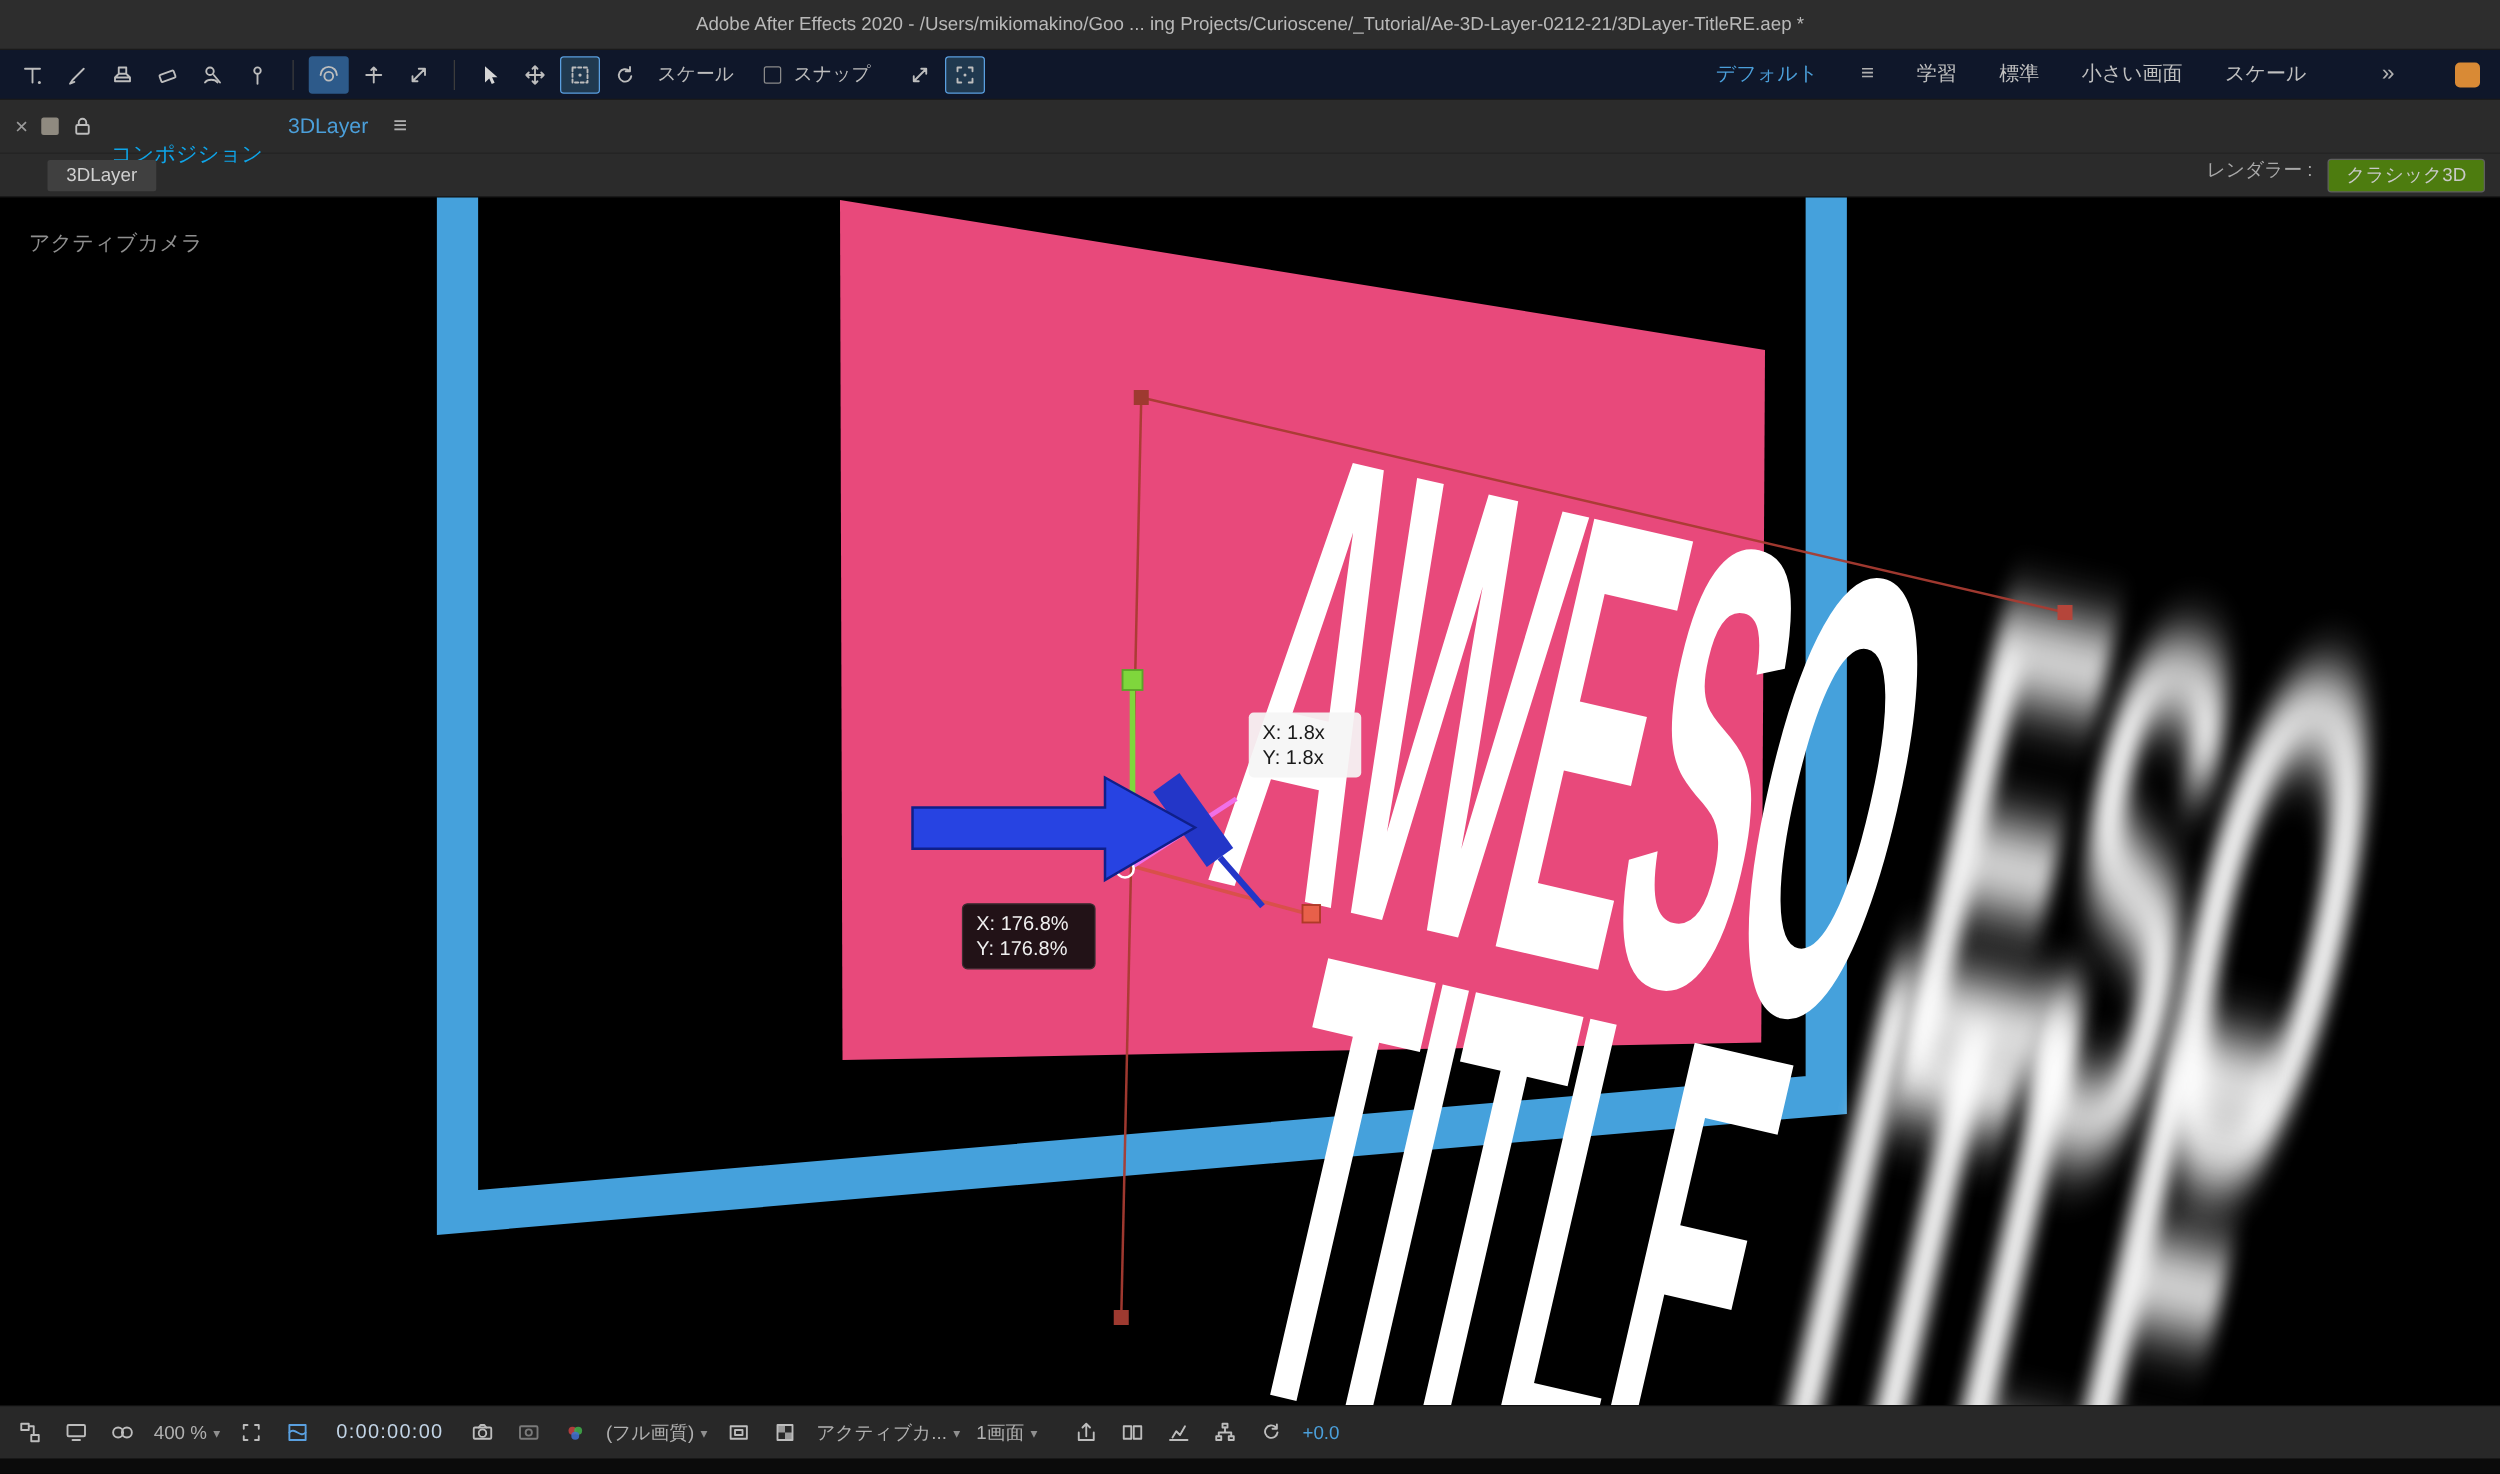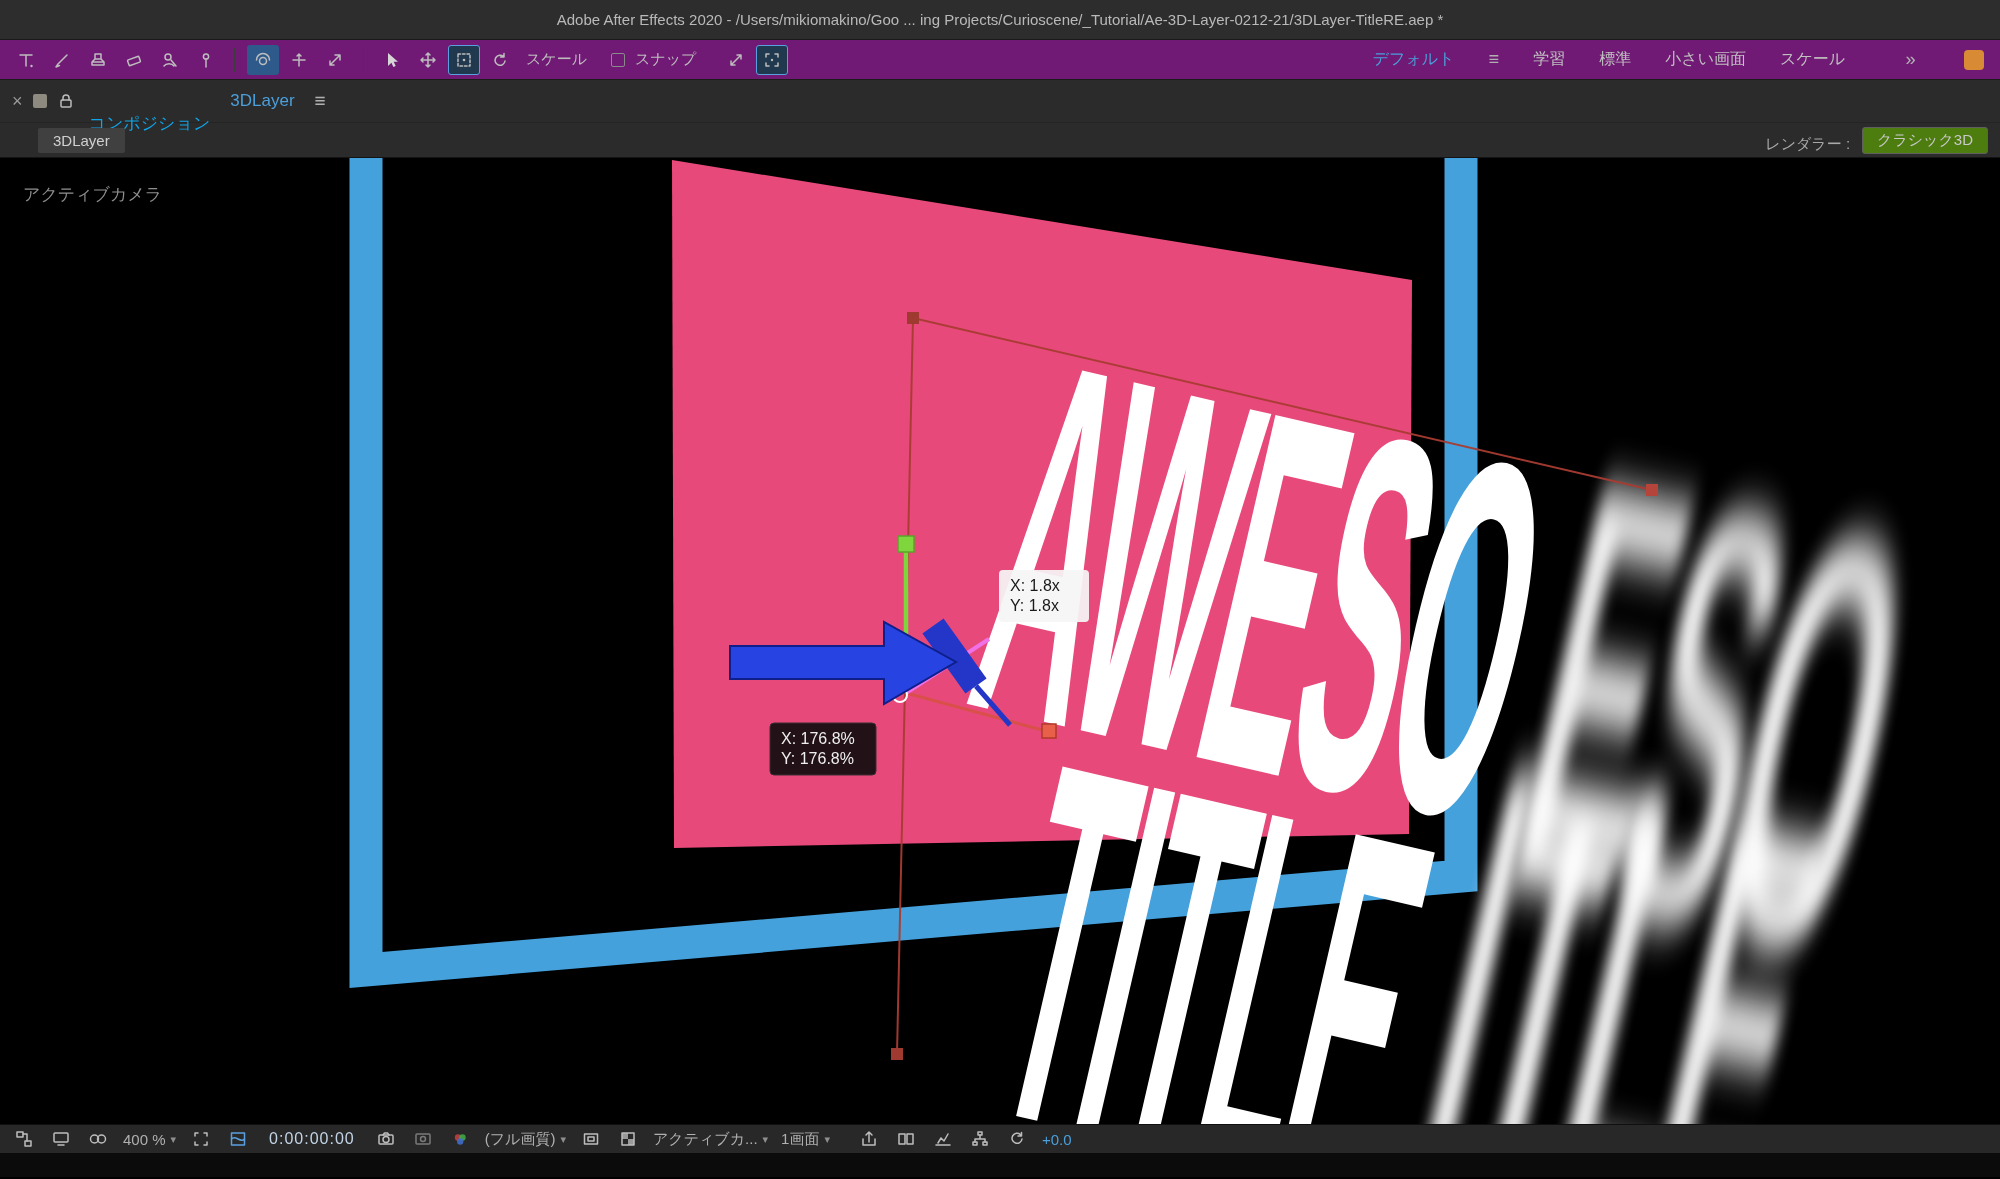--- a/index.html
+++ b/index.html
@@ -4,21 +4,21 @@
 <style>
   * { box-sizing: border-box; margin: 0; padding: 0; }
   html,body { width:2000px; height:1179px; background:#000; font-family:"Liberation Sans",sans-serif; overflow:hidden; }
 
   
   .titlebar { height:40px; background:#2d2d2d; border-bottom:1px solid #1a1a1a;
     display:flex; align-items:center; justify-content:center;
     color:#b9b9b9; font-size:15px; }
 
   
-  .toolbar { height:40px; background:#701a75; border-bottom:1px solid #1b1b1b;
+  .toolbar { height:40px; background:#0f172a; border-bottom:1px solid #1b1b1b;
     display:flex; align-items:center; padding:0 10px; gap:4px; color:#b8b8b8; }
   .tool { width:32px; height:30px; display:flex; align-items:center; justify-content:center; border-radius:3px; flex:0 0 auto; }
   .tool.active { background:#2d5a8a; }
   .tool.boxed  { border:1px solid #5a9fe0; background:#20394f; }
   .tbar-sep { width:1px; height:24px; background:#3c3c3c; margin:0 8px; flex:0 0 auto; }
   .toolbar svg, .bottombar svg, .panel-head svg, .tab-row svg {
     stroke:#bdbdbd; fill:none; stroke-width:1.5; stroke-linecap:round; stroke-linejoin:round; }
   .tool-label { font-size:15px; color:#bdbdbd; margin:0 6px; white-space:nowrap; }
   .snap-box { width:14px; height:14px; border:1px solid #8a8a8a; border-radius:2px; margin-left:14px; }
   .workspaces { margin-left:auto; display:flex; align-items:center; gap:34px; font-size:16px; color:#c0c0c0; padding-right:6px;font-family:Liberation Mono, monospace; }
@@ -32,31 +32,31 @@
   
   .panel-head { height:43px; background:#2b2b2b; display:flex; align-items:center; padding:0 12px; gap:10px; border-bottom:1px solid #242424; }
   .close-x { color:#9a9a9a; font-size:18px; line-height:1; }
   .panel-chip { width:14px; height:14px; background:#8f8a80; border-radius:2px; }
   .panel-title { color:#0ea5e9; font-size:17px; margin-left:4px; white-space:nowrap;margin-top:44px; }
   .comp-name { color:#4b9fda; font-size:17px; margin-left:10px; }
   .panel-menu { color:#b0b0b0; font-size:19px; margin-left:10px; }
 
   .tab-row { height:35px; background:#2b2b2b; display:flex; align-items:center; padding:0 12px; border-bottom:1px solid #141414; }
   .comp-tab { background:#404040; color:#d0d0d0; font-size:15px; padding:4px 15px; border-radius:2px; margin-left:26px; white-space:nowrap; }
-  .renderer { margin-left:auto; display:flex; align-items:flex-end; gap:12px; font-size:15px; color:#a8a8a8; }
+  .renderer { margin-left:auto; display:flex; align-items:flex-start; gap:12px; font-size:15px; color:#a8a8a8; }
   .renderer-btn { background:#4d7c0f; border:1px solid #5f5f5f; color:#c9c9c9; padding:3px 14px; border-radius:3px; font-size:15px; white-space:nowrap; }
 
   
   .viewport { height:966px; background:#000; position:relative; }
   svg.scene { position:absolute; inset:0; width:100%; height:100%; display:block; }
   .scene text { font-family:"Liberation Sans",sans-serif; }
   .scene .bigtext { font-weight:bold; fill:#ffffff; }
 
   
-  .bottombar { height:29px; background:#282828; border-top:1px solid #101010;
+  .bottombar { height:43px; background:#282828; border-top:1px solid #101010;
     display:flex; align-items:center; padding:0 12px; gap:13px; color:#b0b0b0; font-size:15px; }
   .bb-icon { width:24px; height:22px; display:flex; align-items:center; justify-content:center; flex:0 0 auto; }
   .dd { display:flex; align-items:center; gap:5px; white-space:nowrap; }
   .chev { font-size:11px; color:#8f8f8f; }
   .timecode { color:#c2d4e6; font-size:16px; letter-spacing:1px; white-space:nowrap; }
   .exposure { color:#4b9fda; white-space:nowrap; }
 
   .strip { height:24px; background:#0b0b0b; }
 </style>
 </head>

